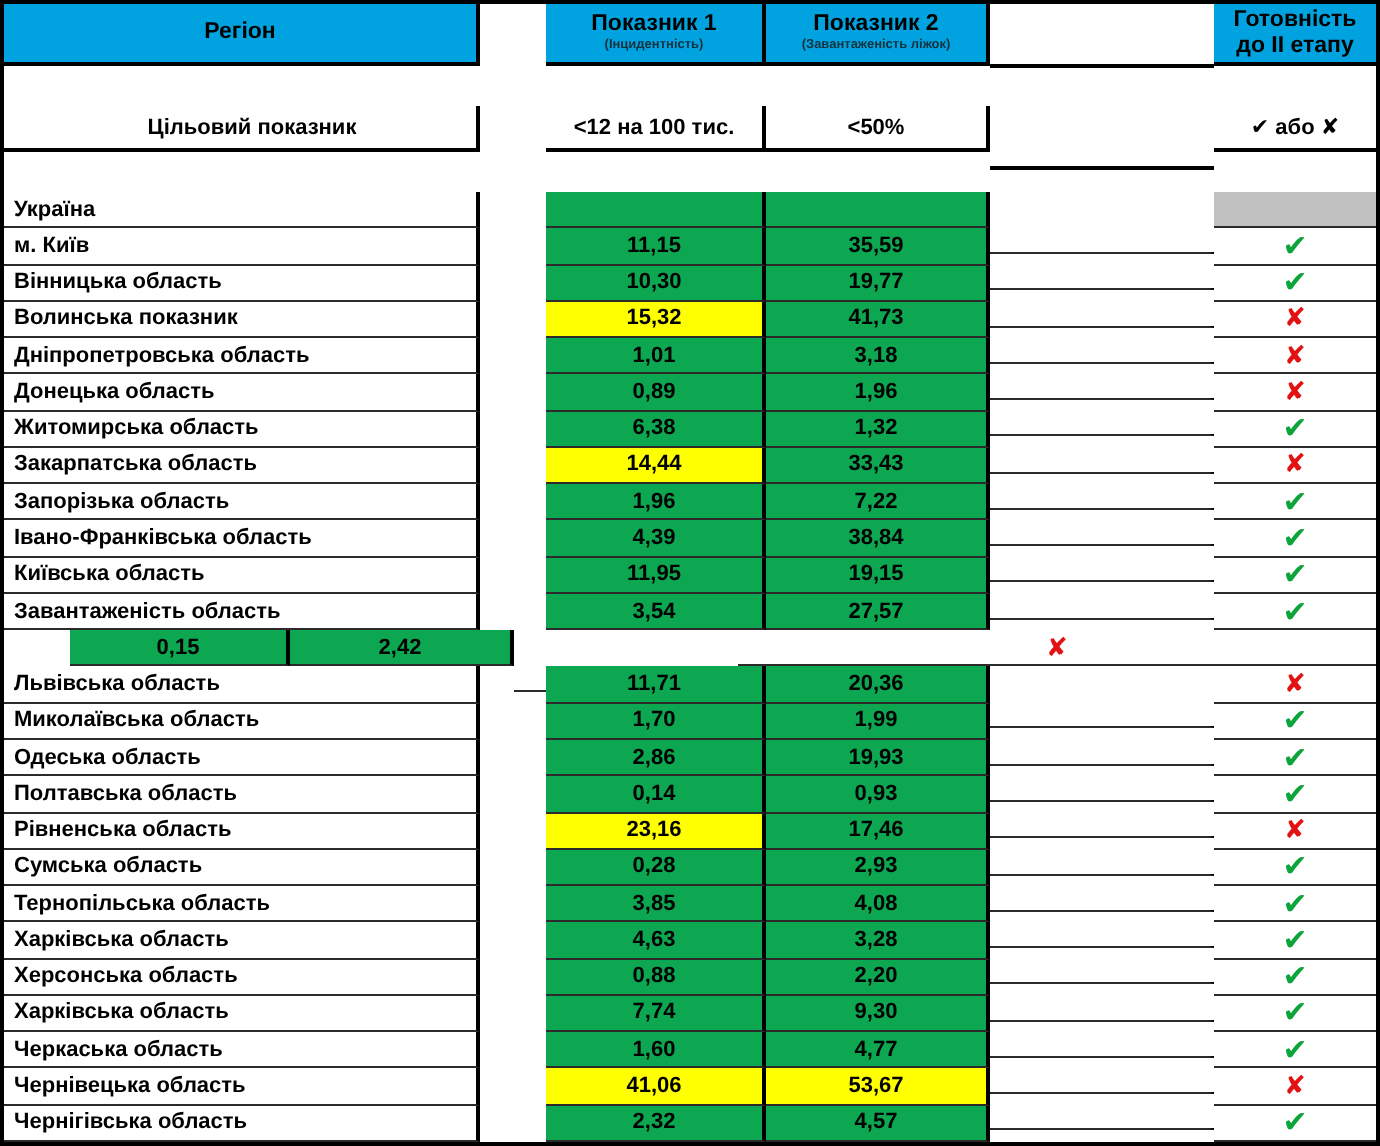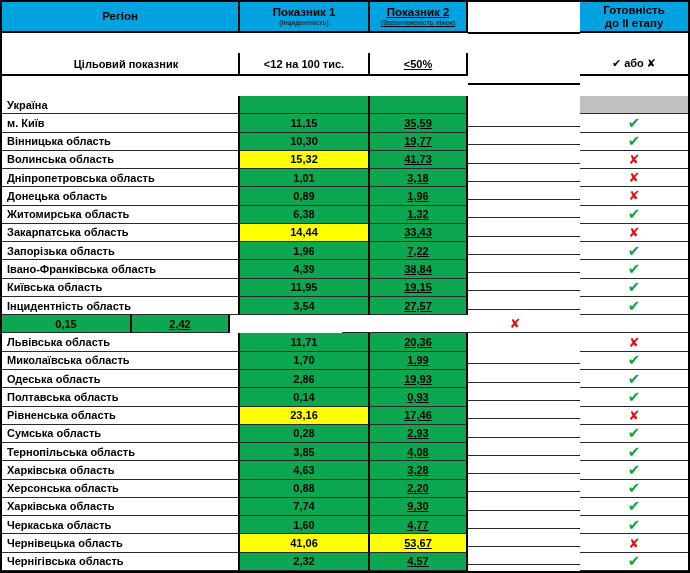--- a/index.html
+++ b/index.html
@@ -10,22 +10,22 @@
   }
   .trow{display:flex;flex:1;min-height:0;}
   .header-row{flex:0 0 31px;}
   .target-row{flex:0 0 23px;}
   .cell{
     box-sizing:border-box;border-right:2px solid #000;border-bottom:1px solid #2b2b2b;
     display:flex;align-items:center;justify-content:center;overflow:hidden;background:#fff;
   }
   .cell:last-child{border-right:none;}
   .c0{width:238px;justify-content:flex-start;padding-left:5px;}
-  .c1{width:130px;}
-  .c2{width:98px;text-decoration:underline;}
+  .c1{width:110px;margin-left:33px;}
+  .c2{width:112px;}
   .c3{width:112px;margin-top:30px;}
   .c4{flex:1;text-align:right;}
   .header-row .cell{
     background:var(--header-blue);flex-direction:column;justify-content:center;
     border-bottom:2px solid #000;
   }
   .header-row .c0{padding-left:0;}
   .hdr-title{font-size:11.5px;line-height:13px;}
   .hdr-sub{font-size:6.5px;line-height:8px;color:#14313f;}
   .target-row .cell{font-size:11px;border-bottom:2px solid #000;}
@@ -90,21 +90,21 @@
         <div class="cell c4 status check">✔</div>
       </div>
       <div class="trow">
         <div class="cell c0 region-name">Вінницька область</div>
         <div class="cell c1 val bg-green">10,30</div>
         <div class="cell c2 val bg-green">19,77</div>
         <div class="cell c3 val bg-green">34,84</div>
         <div class="cell c4 status check">✔</div>
       </div>
       <div class="trow">
-        <div class="cell c0 region-name">Волинська область</div>
+        <div class="cell c0 region-name">Волинська показник</div>
         <div class="cell c1 val bg-yellow">15,32</div>
         <div class="cell c2 val bg-green">41,73</div>
         <div class="cell c3 val bg-green">16,85</div>
         <div class="cell c4 status cross">✘</div>
       </div>
       <div class="trow">
         <div class="cell c0 region-name">Дніпропетровська область</div>
         <div class="cell c1 val bg-green">1,01</div>
         <div class="cell c2 val bg-green">3,18</div>
         <div class="cell c3 val bg-yellow">10,91</div>
@@ -146,21 +146,21 @@
         <div class="cell c4 status check">✔</div>
       </div>
       <div class="trow">
         <div class="cell c0 region-name">Київська область</div>
         <div class="cell c1 val bg-green">11,95</div>
         <div class="cell c2 val bg-green">19,15</div>
         <div class="cell c3 val bg-green">19,87</div>
         <div class="cell c4 status check">✔</div>
       </div>
       <div class="trow">
-        <div class="cell c0 region-name">Інцидентність область</div>
+        <div class="cell c0 region-name">Завантаженість область</div>
         <div class="cell c1 val bg-green">3,54</div>
         <div class="cell c2 val bg-green">27,57</div>
         <div class="cell c3 val bg-green">24,43</div>
         <div class="cell c4 status check">✔</div>
       </div>
       <div class="trow">
         <div class="cell c1 val bg-green">0,15</div>
         <div class="cell c2 val bg-green">2,42</div>
         <div class="cell c3 val bg-yellow">8,11</div>
         <div class="cell c4 status cross">✘</div>

